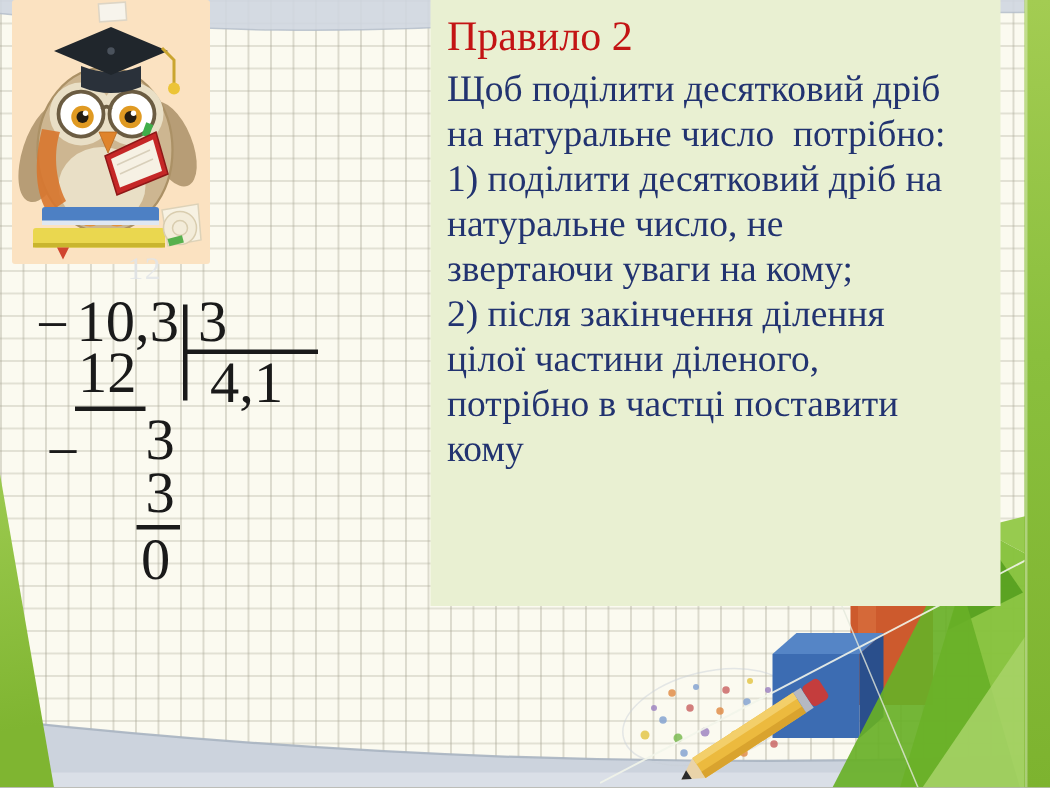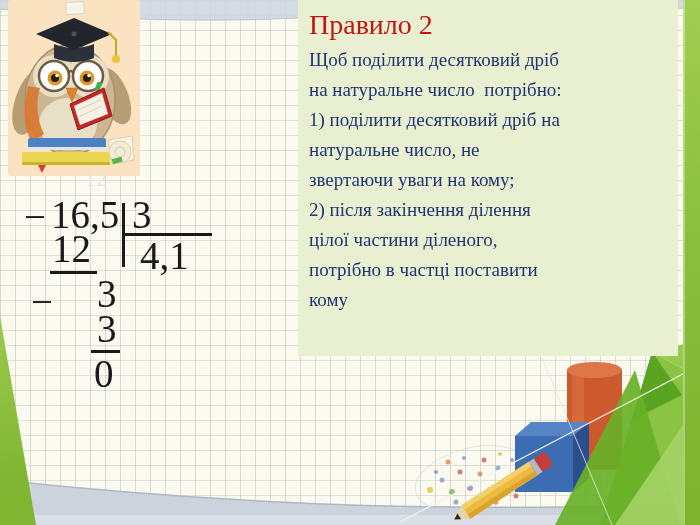--- a/index.html
+++ b/index.html
@@ -61,28 +61,28 @@
   .d-sub      { left:77px;  top:114px; }
   .d-rem      { left:74px;  top:159px; }
   .rule-line  { position:absolute; background:#1a1a1a; }
   .d-vbar     { left:102px; top:8px;  width:2.5px; height:64px; }
   .d-hline    { left:102px; top:38px; width:90px;  height:2.5px; }
   .d-uline1   { left:30px;  top:76px; width:47px;  height:2.5px; }
   .d-uline2   { left:71px;  top:155px;width:29px;  height:2.5px; }
 
   
   .rule-box {
-    position:absolute; left:298px; top:0; width:380px; height:356px; z-index:6;
+    position:absolute; left:287px; top:0; width:380px; height:404px; z-index:6;
     background:#e9f0d2; box-sizing:border-box; padding:8px 8px 0 11px;
   }
   .rule-title {
     color:#c31414; font-size:28px; line-height:34px; white-space:nowrap;
   }
   .rule-body {
-    color:#223370; font-size:19px; line-height:30px; white-space:pre-wrap;
+    color:#223370; font-size:25px; line-height:30px; white-space:pre-wrap;
     margin-top:3px;
   }
 </style>
 </head>
 <body>
 
 <div class="slide">
 
   <div class="paper-grid"></div>
 
@@ -211,21 +211,21 @@
         <circle cx="112" cy="152" r="5" fill="none" stroke="#d9cdaf"></circle>
         <rect x="104" y="158" width="10" height="5" fill="#57b14d" transform="rotate(-15 109 160)"></rect>
       </g>
     </svg>
   </div>
 
   <div class="watermark">12</div>
 
   <div class="division">
     <span class="d d-minus1">−</span>
-    <span class="d d-dividend">16,5</span>
+    <span class="d d-dividend">10,3</span>
     <span class="d d-divisor">3</span>
     <div class="rule-line d-vbar"></div>
     <div class="rule-line d-hline"></div>
     <span class="d d-partial">12</span>
     <div class="rule-line d-uline1"></div>
     <span class="d d-quotient">4,1</span>
     <span class="d d-minus2">−</span>
     <span class="d d-bring">3</span>
     <span class="d d-sub">3</span>
     <div class="rule-line d-uline2"></div>

